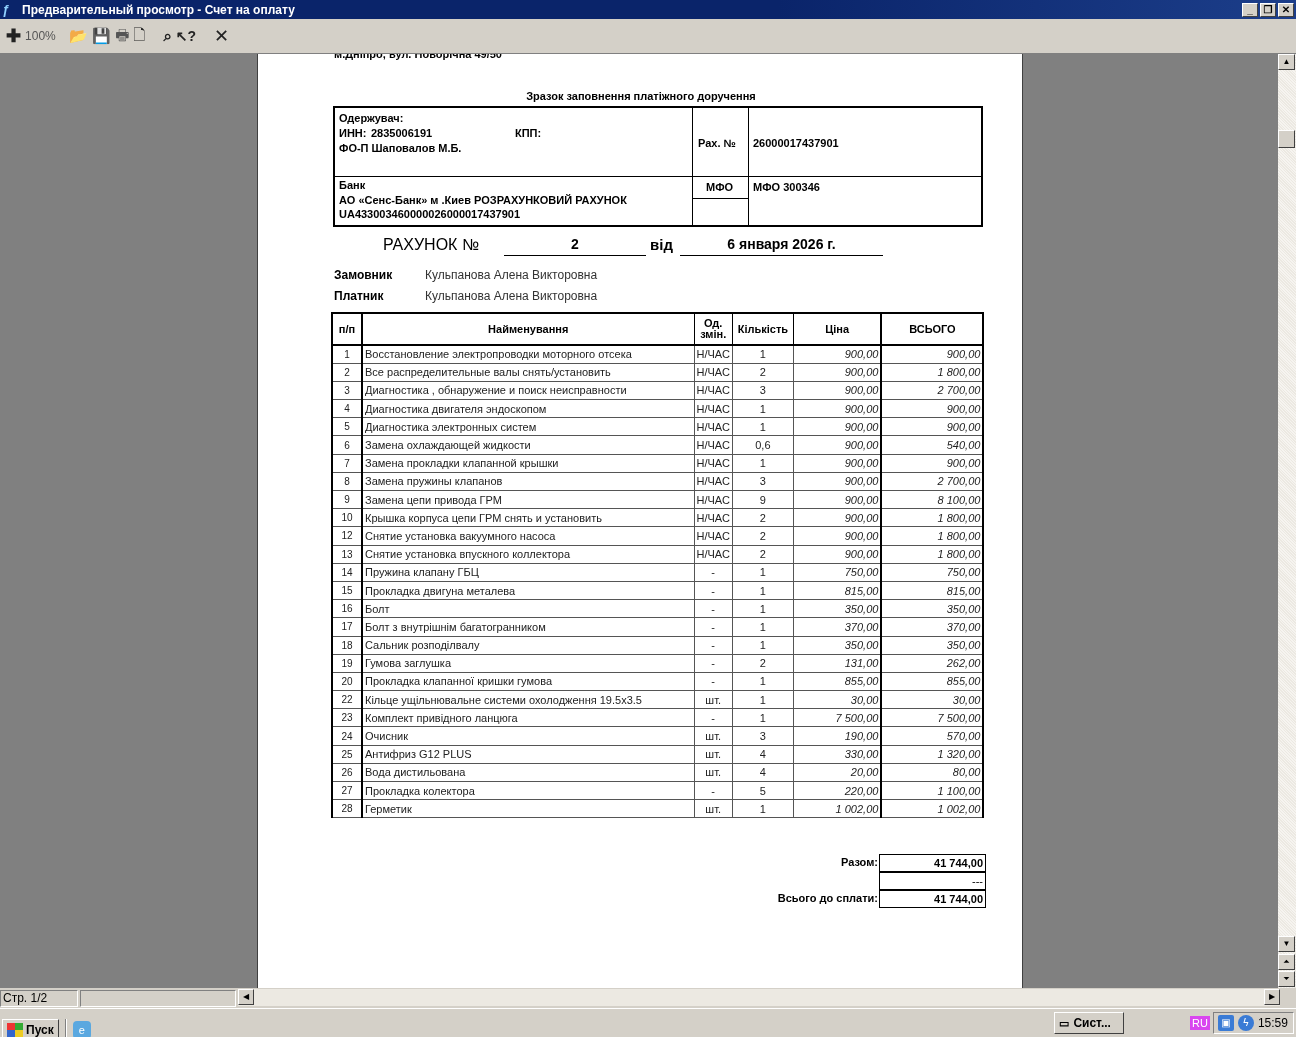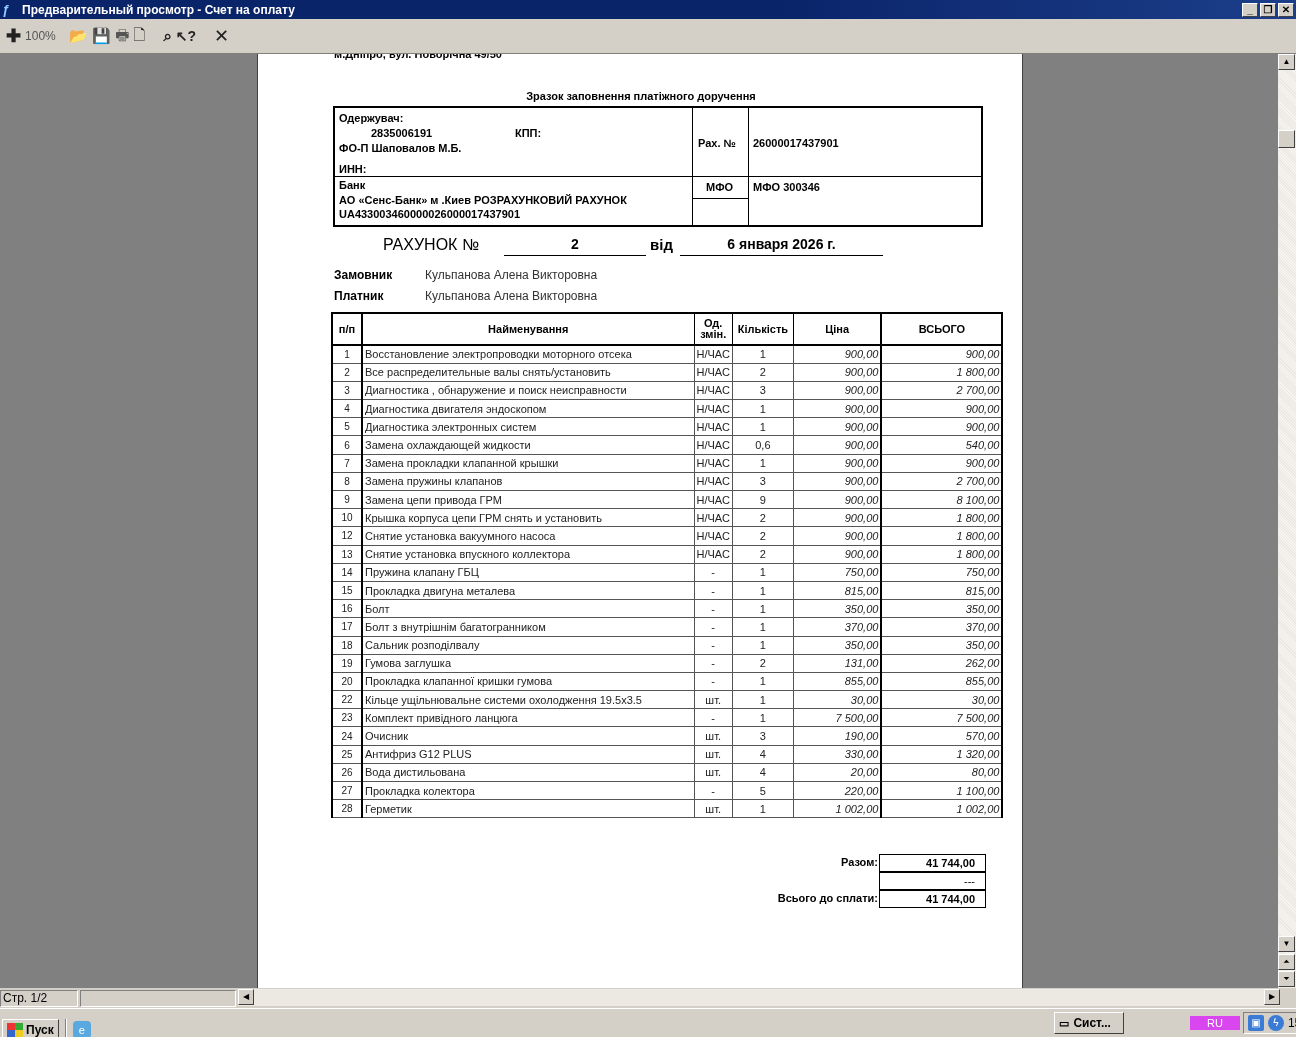--- a/index.html
+++ b/index.html
@@ -22,21 +22,21 @@
     .status-cell { height: 17px; border: 1px solid; border-color: #808080 #fff #fff #808080; font-size: 12px; line-height: 15px; padding-left: 2px; color: #000; }
     .hscroll { position: absolute; left: 238px; top: 1px; width: 1042px; height: 17px; background: #ece9e2; }
     .taskbar { position: absolute; left: 0; top: 1008px; width: 1296px; height: 43px; background: #d4d0c8; border-top: 1px solid #fff; display: flex; align-items: center; }
     .start-btn { height: 22px; margin-left: 2px; padding: 0 4px; background: #d4d0c8; border: 1px solid; border-color: #fff #404040 #404040 #fff; font-weight: bold; font-size: 12px; display: flex; align-items: center; gap: 3px; }
     .flag { width: 16px; height: 14px; background: linear-gradient(to right, #e33 50%, #3a3 50%); position: relative; }
     .flag::after { content: ""; position: absolute; left: 0; top: 7px; width: 16px; height: 7px; background: linear-gradient(to right, #36c 50%, #ec2 50%); }
     .task-sep { width: 2px; height: 22px; border-left: 1px solid #808080; border-right: 1px solid #fff; margin: 0 6px; }
     .quick-ie { width: 18px; height: 18px; border-radius: 4px; background: #5aa8e0; color: #fff; font-size: 11px; text-align: center; line-height: 18px; }
     .task-item { position: absolute; left: 1054px; top: 3px; width: 70px; height: 22px; border: 1px solid; border-color: #fff #404040 #404040 #fff; font-size: 12px; font-weight: bold; display: flex; align-items: center; gap: 4px; padding-left: 4px; background: #d4d0c8; }
     .tray { position: absolute; left: 1190px; top: 3px; width: 104px; height: 22px; display: flex; align-items: center; gap: 3px; font-size: 12px; }
-    .lang { background: #d946ef; color: #fff; font-size: 11px; padding: 1px 17px; }
+    .lang { background: #d946ef; color: #fff; font-size: 11px; padding: 1px 2px; }
     .tray-box { display: flex; align-items: center; gap: 4px; border: 1px solid; border-color: #808080 #fff #fff #808080; height: 22px; padding: 0 4px; flex: 1; }
     .tray-icon { width: 16px; height: 16px; border-radius: 50%; background: #3a7bd5; color: #fff; font-size: 10px; text-align: center; line-height: 16px; }
 
     
     .doc { position: absolute; left: 0; top: 0; width: 766px; color: #000; }
     .addr { position: absolute; left: 76px; top: -6px; font-size: 11px; font-weight: bold; }
     .sample-title { position: absolute; left: 0; width: 766px; top: 36px; text-align: center; font-size: 11px; font-weight: bold; }
     .bank-box { position: absolute; left: 75px; top: 52px; width: 650px; height: 121px; border: 2px solid #000; font-size: 11px; font-weight: bold; }
     .bank-box .v1 { position: absolute; left: 357px; top: 0; height: 117px; border-left: 1px solid #000; }
     .bank-box .v2 { position: absolute; left: 413px; top: 0; height: 117px; border-left: 1px solid #000; }
@@ -48,28 +48,28 @@
     .uline { position: absolute; border-bottom: 1px solid #000; text-align: center; font-weight: bold; font-size: 14px; }
     .party { position: absolute; left: 76px; font-size: 12px; }
     .party .lbl { display: inline-block; width: 91px; font-weight: bold; }
     .party .val { color: #333; }
     table.items { position: absolute; left: 73px; top: 258px; border-collapse: collapse; font-size: 11px; }
     table.items th { border: 1px solid #000; border-top: 2px solid #000; border-bottom: 2px solid #000; height: 32px; font-weight: bold; font-size: 11px; text-align: center; line-height: 11px; }
     table.items td { border: 1px solid #555; height: 18.2px; padding: 0 2px; white-space: nowrap; color: #222; }
     table.items td.c-num { text-align: center; font-size: 10px; }
     table.items td.c-unit, table.items td.c-qty { text-align: center; }
     table.items td.c-price, table.items td.c-total { text-align: right; font-style: italic; }
-    .col-n { width: 30px; } .col-name { width: 332px; } .col-unit { width: 38px; } .col-qty { width: 61px; } .col-price { width: 88px; } .col-total { width: 121px; }
+    .col-n { width: 30px; } .col-name { width: 332px; } .col-unit { width: 38px; } .col-qty { width: 61px; } .col-price { width: 88px; } .col-total { width: 102px; }
     table.items th.col-n, table.items td.c-num { border-left: 2px solid #000; }
     table.items th.col-name, table.items td.c-name { border-left: 2px solid #000; }
     table.items th.col-total, table.items td.c-total { border-left: 2px solid #000; border-right: 2px solid #000; }
     .totals { position: absolute; left: 0; top: 800px; width: 766px; font-size: 11px; font-weight: bold; }
     .tot-row { position: absolute; left: 0; width: 766px; height: 18px; }
     .tot-label { position: absolute; right: 146px; top: 2px; text-align: right; }
-    .tot-val { position: absolute; left: 621px; width: 107px; height: 18px; border: 1px solid #000; text-align: right; padding-right: 10px; line-height: 16px; background: #fff; }
+    .tot-val { position: absolute; left: 621px; width: 107px; height: 18px; border: 1px solid #000; text-align: right; padding-right: 2px; line-height: 16px; background: #fff; }
   </style>
 </head>
 <body>
 
 <div class="titlebar">
   <span class="app-icon">ƒ</span>
   <span class="title">Предварительный просмотр - Счет на оплату</span>
   <div class="win-btns">
     <div class="win-btn">_</div>
     <div class="win-btn">❐</div>
@@ -96,21 +96,21 @@
     <div class="doc">
       <div class="addr">м.Дніпро, вул. Новорічна 49/50</div>
       <div class="sample-title">Зразок заповнення платіжного доручення</div>
 
       <div class="bank-box">
         <div class="v1"></div>
           <div class="v2"></div>
           <div class="h1"></div>
           <div class="h2"></div>
         <span class="t" style="left:4px;top:4px;">Одержувач:</span>
-        <span class="t" style="left:4px;top:19px;margin-top:36px;">ИНН:</span>
+        <span class="t" style="left:4px;top:19px;">ИНН:</span>
         <span class="t" style="left:36px;top:19px;">2835006191</span>
         <span class="t" style="left:180px;top:19px;">КПП:</span>
         <span class="t" style="left:4px;top:34px;">ФО-П Шаповалов М.Б.</span>
         <span class="t" style="left:363px;top:29px;">Рах. №</span>
         <span class="t" style="left:418px;top:29px;">26000017437901</span>
         <span class="t" style="left:4px;top:71px;">Банк</span>
         <span class="t" style="left:4px;top:86px;">АО «Сенс-Банк» м .Киев   РОЗРАХУНКОВИЙ РАХУНОК</span>
         <span class="t" style="left:4px;top:100px;">UA433003460000026000017437901</span>
         <span class="t" style="left:371px;top:73px;">МФО</span>
         <span class="t" style="left:418px;top:73px;">МФО 300346</span>

